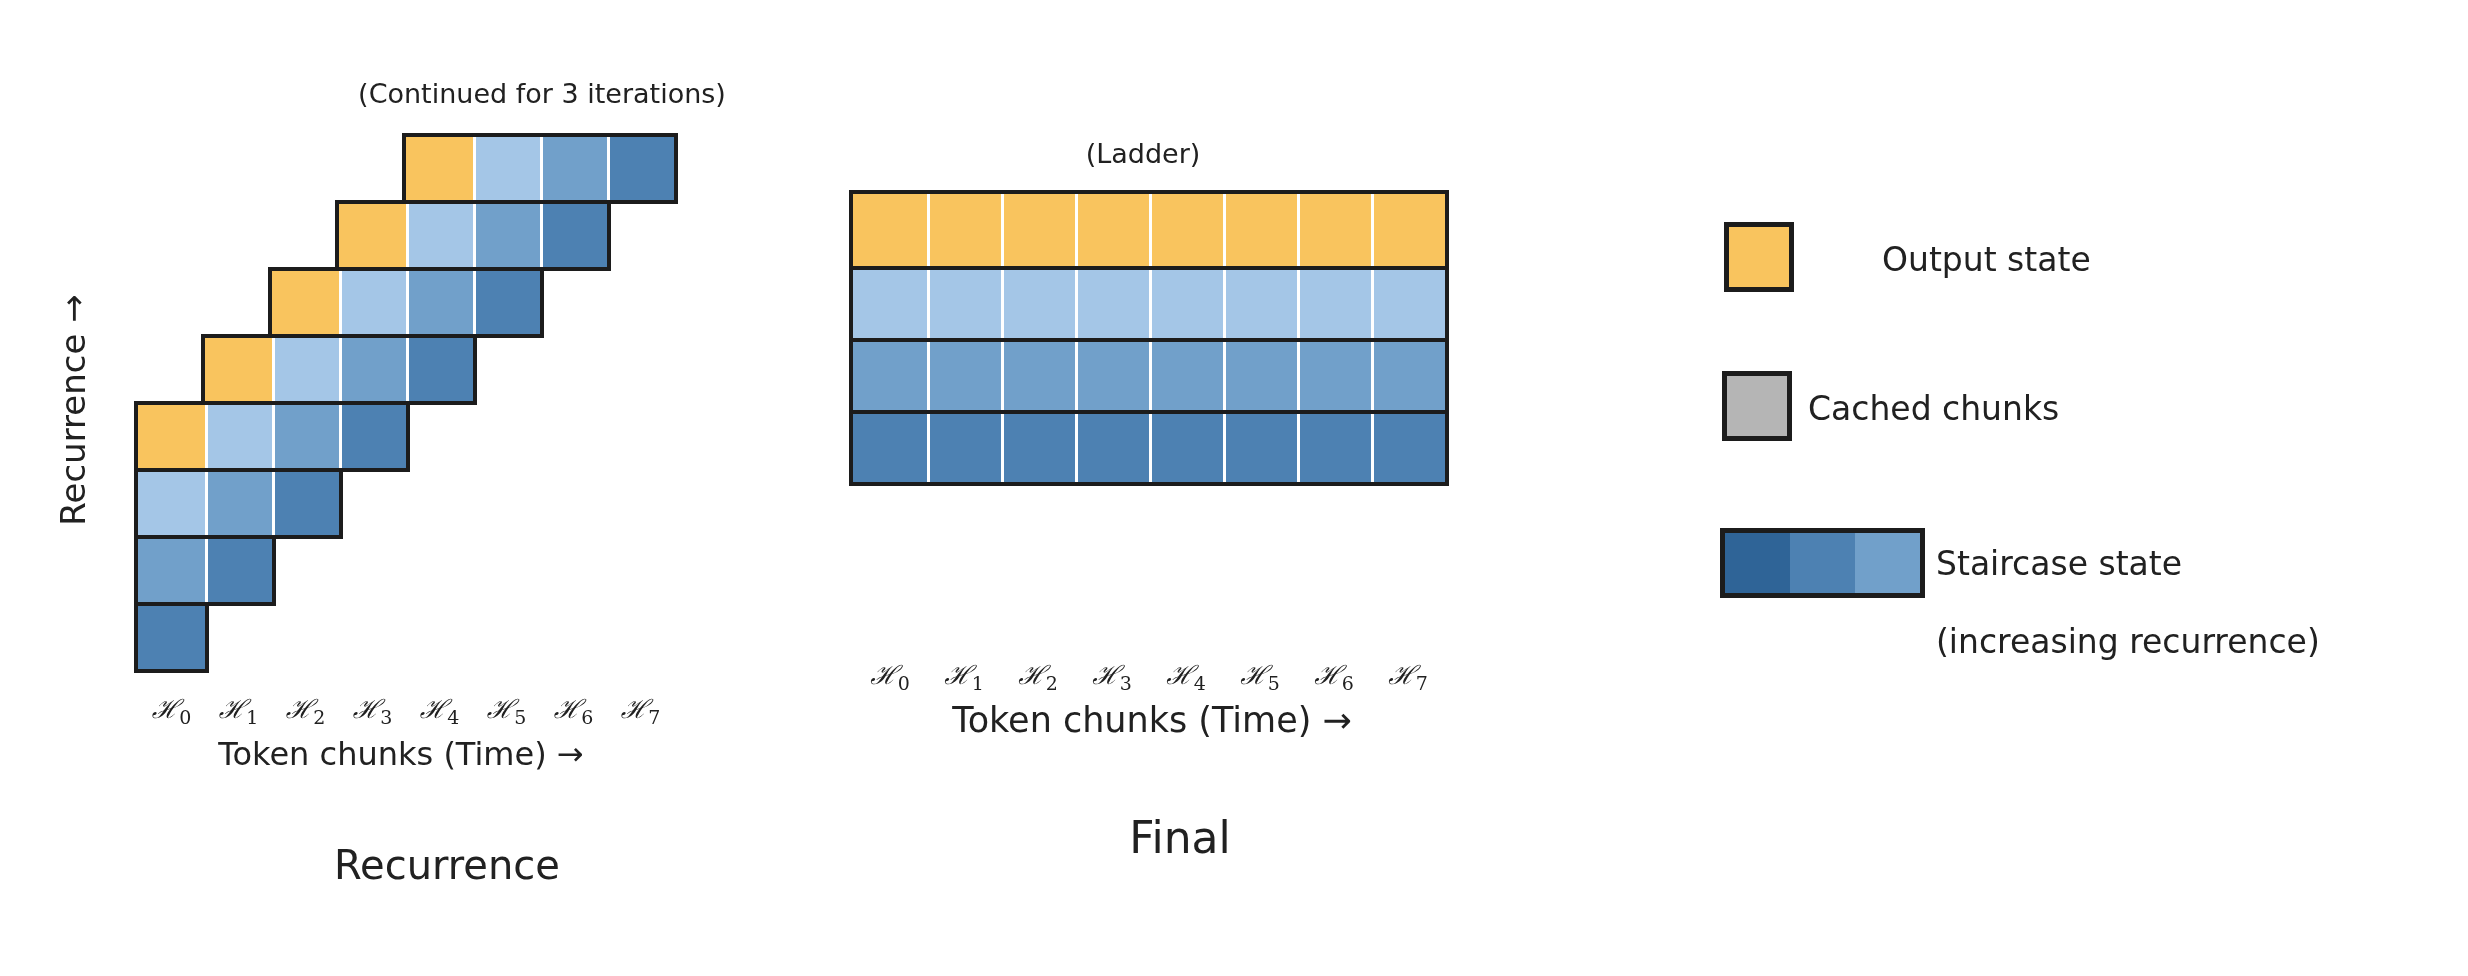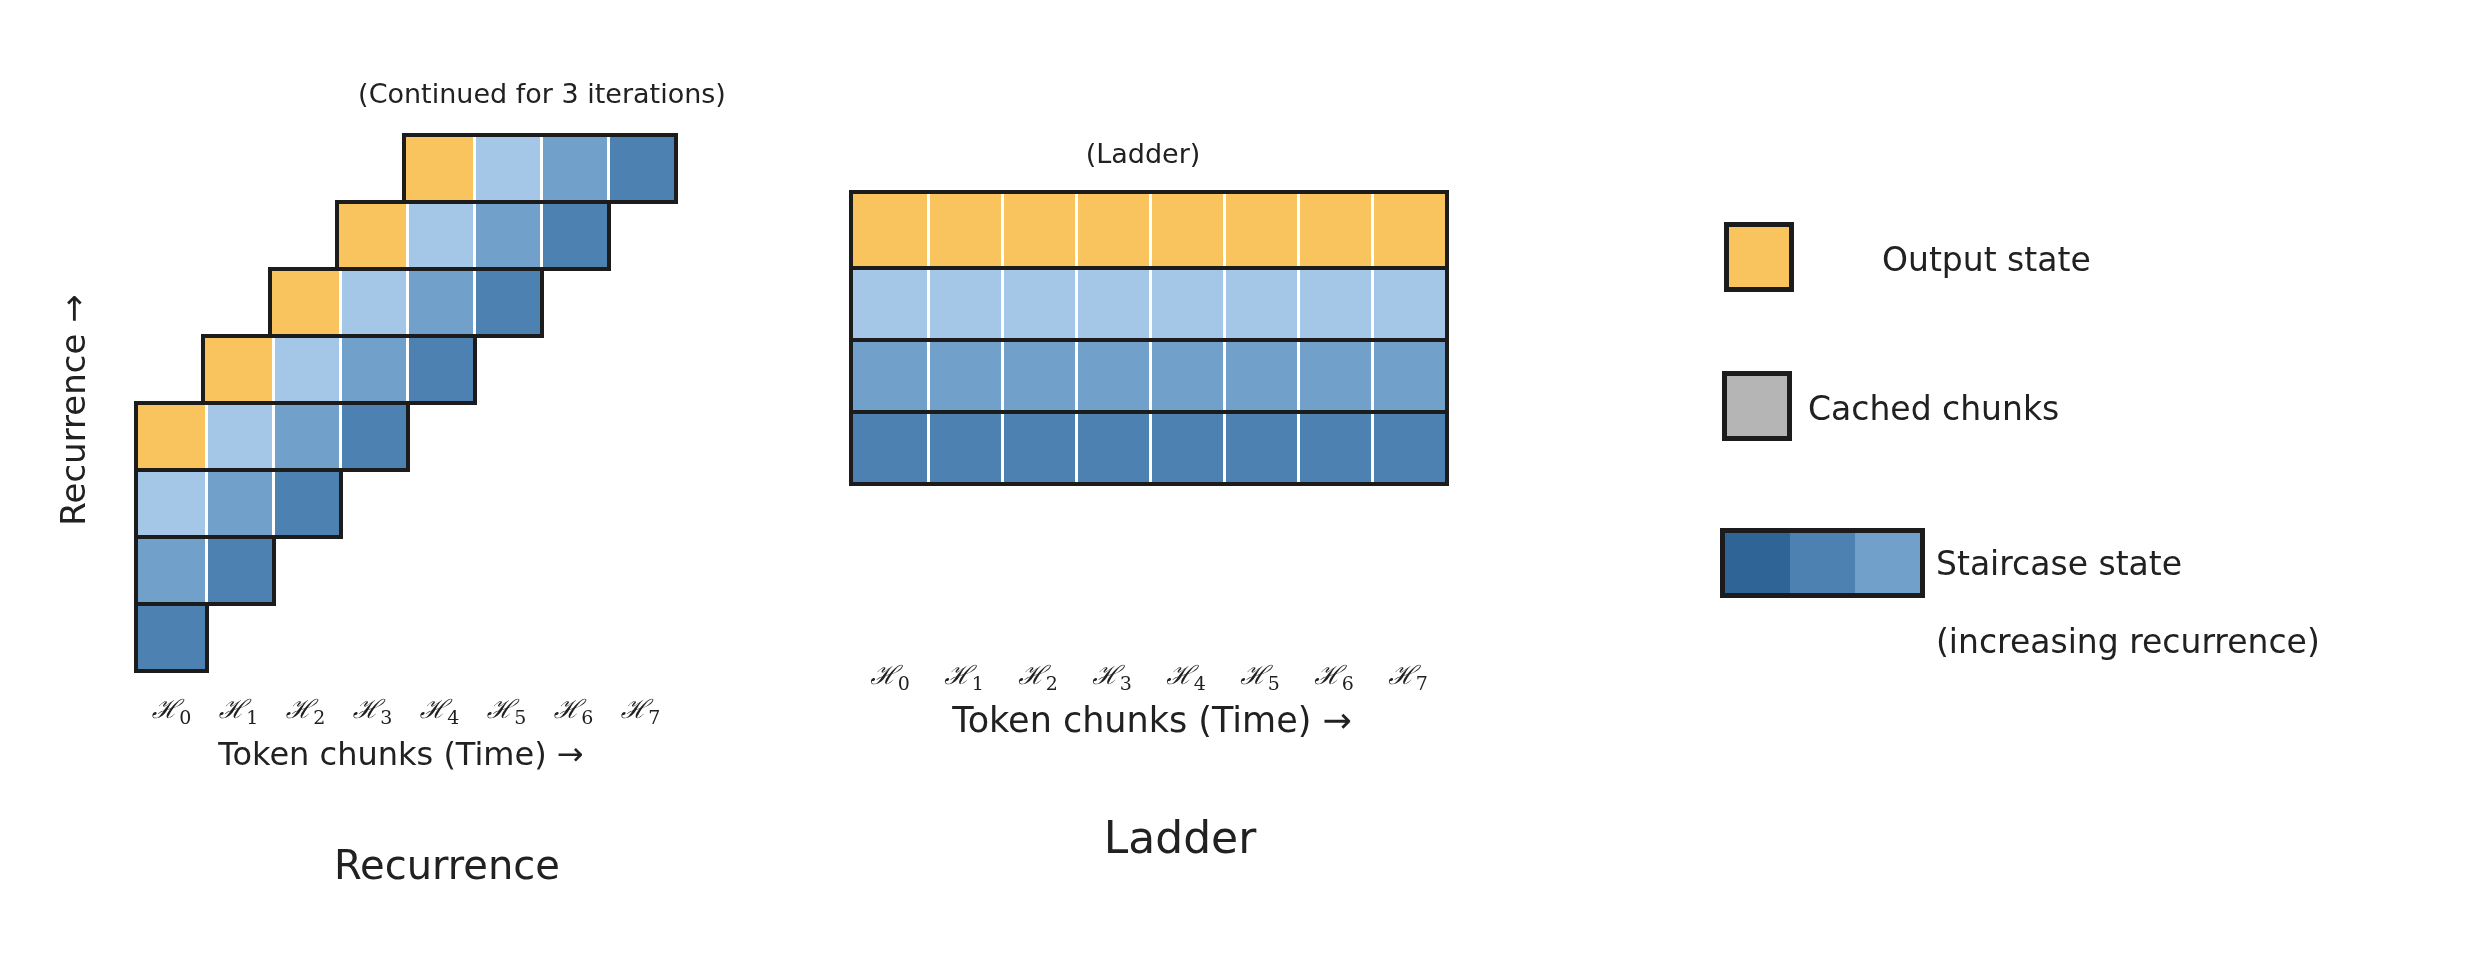--- a/index.html
+++ b/index.html
@@ -138,21 +138,21 @@
         <div class="lcell" style="background: rgb(77, 129, 178);"></div>
         <div class="lcell" style="background: rgb(77, 129, 178);"></div>
         <div class="lcell" style="background: rgb(77, 129, 178);"></div>
         <div class="lcell" style="background: rgb(77, 129, 178);"></div>
         <div class="lcell" style="background: rgb(77, 129, 178);"></div>
       </div>
     </div>
 
   <div class="abs ctr axis-x-lg" style="left:1152px;top:700px;">Token chunks (Time)  →</div>
 
-  <div class="abs ctr diagram-title-lg" style="left:1180px;top:812px;">Ladder</div>
+  <div class="abs ctr diagram-title-lg" style="left:1180px;top:812px;">Final</div>
 
   <div>
     <div class="swatch" style="left: 1724px; top: 222px; background: rgb(249, 196, 94);"></div>
     <div class="legend-text" style="left:1882px;top:240px;">Output state</div>
 
     <div class="swatch" style="left: 1722px; top: 371px; background: rgb(181, 181, 181);"></div>
     <div class="legend-text" style="left:1808px;top:389px;">Cached chunks</div>
 
     <div id="legend-swatch-computed" style="left:1720px;top:528px;">
         <div class="seg" style="background: rgb(47, 100, 151);"></div>

